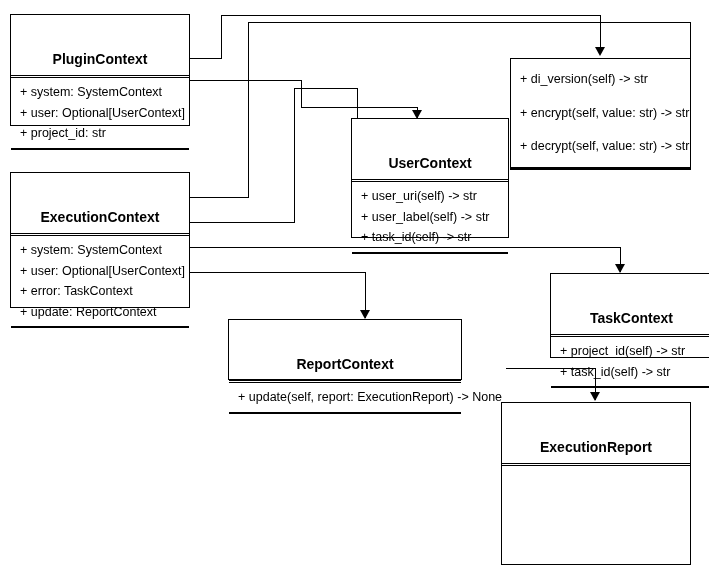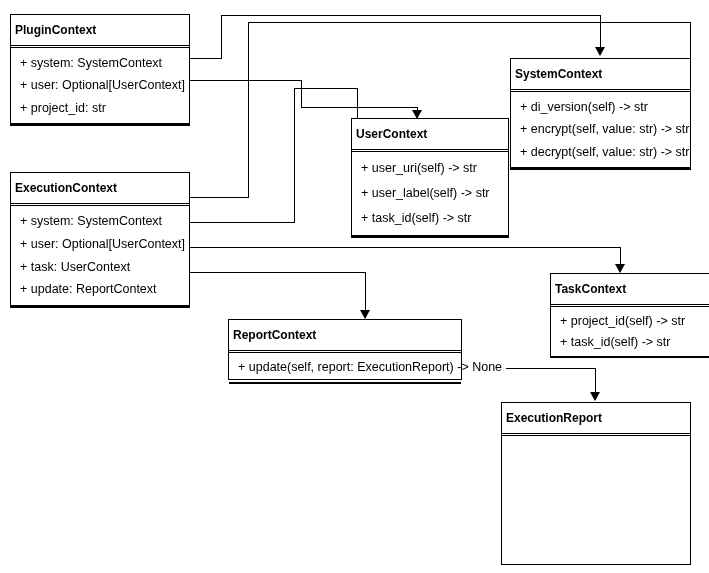--- a/index.html
+++ b/index.html
@@ -23,28 +23,29 @@
     position: absolute;
     box-sizing: border-box;
     border: 1.5px solid #000000;
     background: #ffffff;
     display: flex;
     flex-direction: column;
     z-index: 3;
   }
   .uml-title {
     box-sizing: border-box;
-    text-align: left;
+    text-align: center;
     font-weight: bold;
-    font-size: 12px;
+    font-size: 14px;
     color: #000000;
     line-height: 1;
     padding: 9px 4px 9px 4px;
     border-bottom: 3px double #000000;
     white-space: nowrap;
+    margin-top: 28px;
   }
   .uml-members {
     box-sizing: border-box;
     display: flex;
     flex-direction: column;
     justify-content: space-around;
     flex: 1 1 auto;
     padding: 4px 0 4px 0;
     border-bottom: 2.5px solid #000000;
   }
@@ -121,21 +122,20 @@
   <div class="uml-class" style="left:10px; top:14px; width:180px; height:112px;">
     <div class="uml-title">PluginContext</div>
     <div class="uml-members">
       <div class="uml-member">+ system: SystemContext</div>
       <div class="uml-member">+ user: Optional[UserContext]</div>
       <div class="uml-member">+ project_id: str</div>
     </div>
   </div>
 
   <div class="uml-class" style="left:510px; top:58px; width:181px; height:112px;">
-    <div class="uml-title">SystemContext</div>
     <div class="uml-members">
       <div class="uml-member">+ di_version(self) -&gt; str</div>
       <div class="uml-member">+ encrypt(self, value: str) -&gt; str</div>
       <div class="uml-member">+ decrypt(self, value: str) -&gt; str</div>
     </div>
   </div>
 
   <div class="uml-class" style="left:351px; top:118px; width:158px; height:120px;">
     <div class="uml-title">UserContext</div>
     <div class="uml-members">
@@ -143,21 +143,21 @@
       <div class="uml-member">+ user_label(self) -&gt; str</div>
       <div class="uml-member">+ task_id(self) -&gt; str</div>
     </div>
   </div>
 
   <div class="uml-class" style="left:10px; top:172px; width:180px; height:136px;">
     <div class="uml-title">ExecutionContext</div>
     <div class="uml-members">
       <div class="uml-member">+ system: SystemContext</div>
       <div class="uml-member">+ user: Optional[UserContext]</div>
-      <div class="uml-member">+ task: UserContext</div>
+      <div class="uml-member">+ error: TaskContext</div>
       <div class="uml-member">+ update: ReportContext</div>
     </div>
   </div>
 
   <div class="uml-class" style="left:550px; top:273px; width:163px; height:85px;">
     <div class="uml-title">TaskContext</div>
     <div class="uml-members">
       <div class="uml-member">+ project_id(self) -&gt; str</div>
       <div class="uml-member">+ task_id(self) -&gt; str</div>
     </div>

